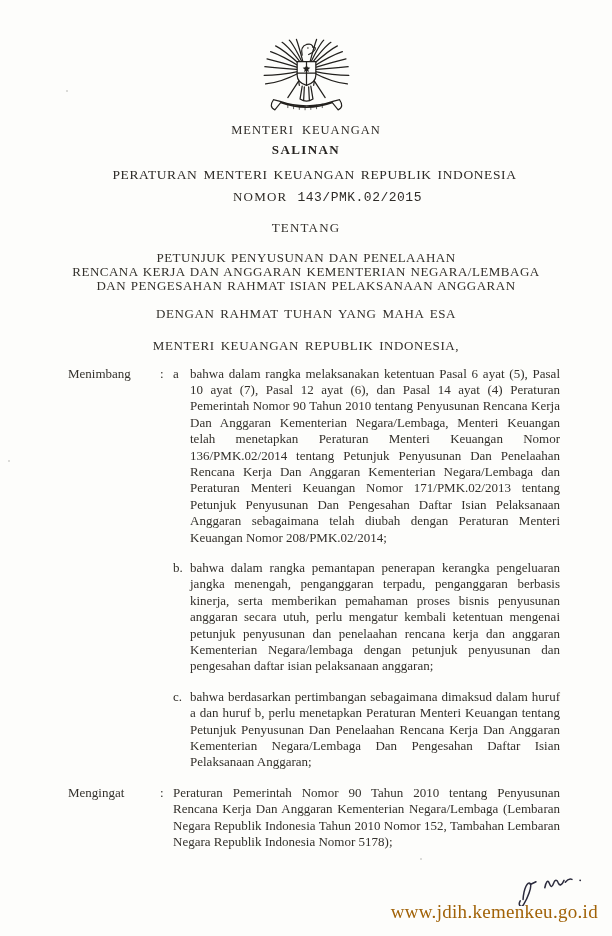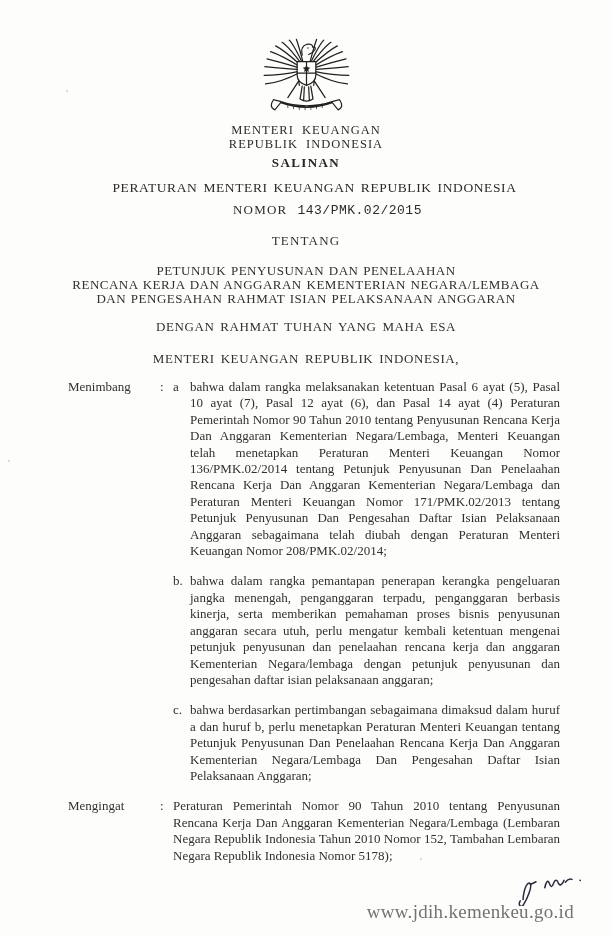--- a/index.html
+++ b/index.html
@@ -33,23 +33,23 @@
   .item { display:grid; grid-template-columns:17px 1fr; }
   .item + .item { margin-top:14px; }
   .marker { font-size:13px; line-height:16.4px; }
   .para {
     font-size:13px; line-height:16.4px;
     text-align:justify; text-justify:inter-word;
   }
   .row-mengingat { margin-top:14px; }
   
   .footer-link {
-    position:absolute; right:38px; bottom:13px;
+    position:absolute; right:14px; bottom:13px;
     font-size:19px; letter-spacing:0.3px;
-    color:#737373; text-decoration:none;
+    color:#a16207; text-decoration:none;
   }
   .signature { position:absolute; right:22px; bottom:30px; }
   
   .speck { position:absolute; background:#9a9a94; border-radius:50%; opacity:0.45; }
   .speck1 { width:2px; height:2px; left:66px; top:90px; }
   .speck2 { width:2px; height:2px; left:8px;  top:460px; }
   .speck3 { width:2px; height:2px; left:420px; top:858px; }
 </style>
 </head>
 <body>
@@ -106,21 +106,20 @@
             <path d="M56,94.5 v5"></path>
           <path d="M64,95 v5"></path>
             <path d="M72,94.5 v5"></path>
             <path d="M80,93.5 v5"></path>
             <path d="M88,92 v5"></path>
         </g>
       </g>
     </svg>
 
     <div class="ministry-line">MENTERI KEUANGAN</div>
-    <div class="ministry-line">REPUBLIK INDONESIA</div>
     <div class="salinan">SALINAN</div>
     <div class="reg-title">PERATURAN MENTERI KEUANGAN REPUBLIK INDONESIA</div>
     <div class="nomor-row"><span>NOMOR</span><span class="nomor-number">143/PMK.02/2015</span></div>
     <div class="tentang">TENTANG</div>
     <div class="subject">
       <div>PETUNJUK PENYUSUNAN DAN PENELAAHAN</div>
       <div>RENCANA KERJA DAN ANGGARAN KEMENTERIAN NEGARA/LEMBAGA</div>
       <div>DAN PENGESAHAN RAHMAT ISIAN PELAKSANAAN ANGGARAN</div>
     </div>
     <div class="invocation">DENGAN RAHMAT TUHAN YANG MAHA ESA</div>

